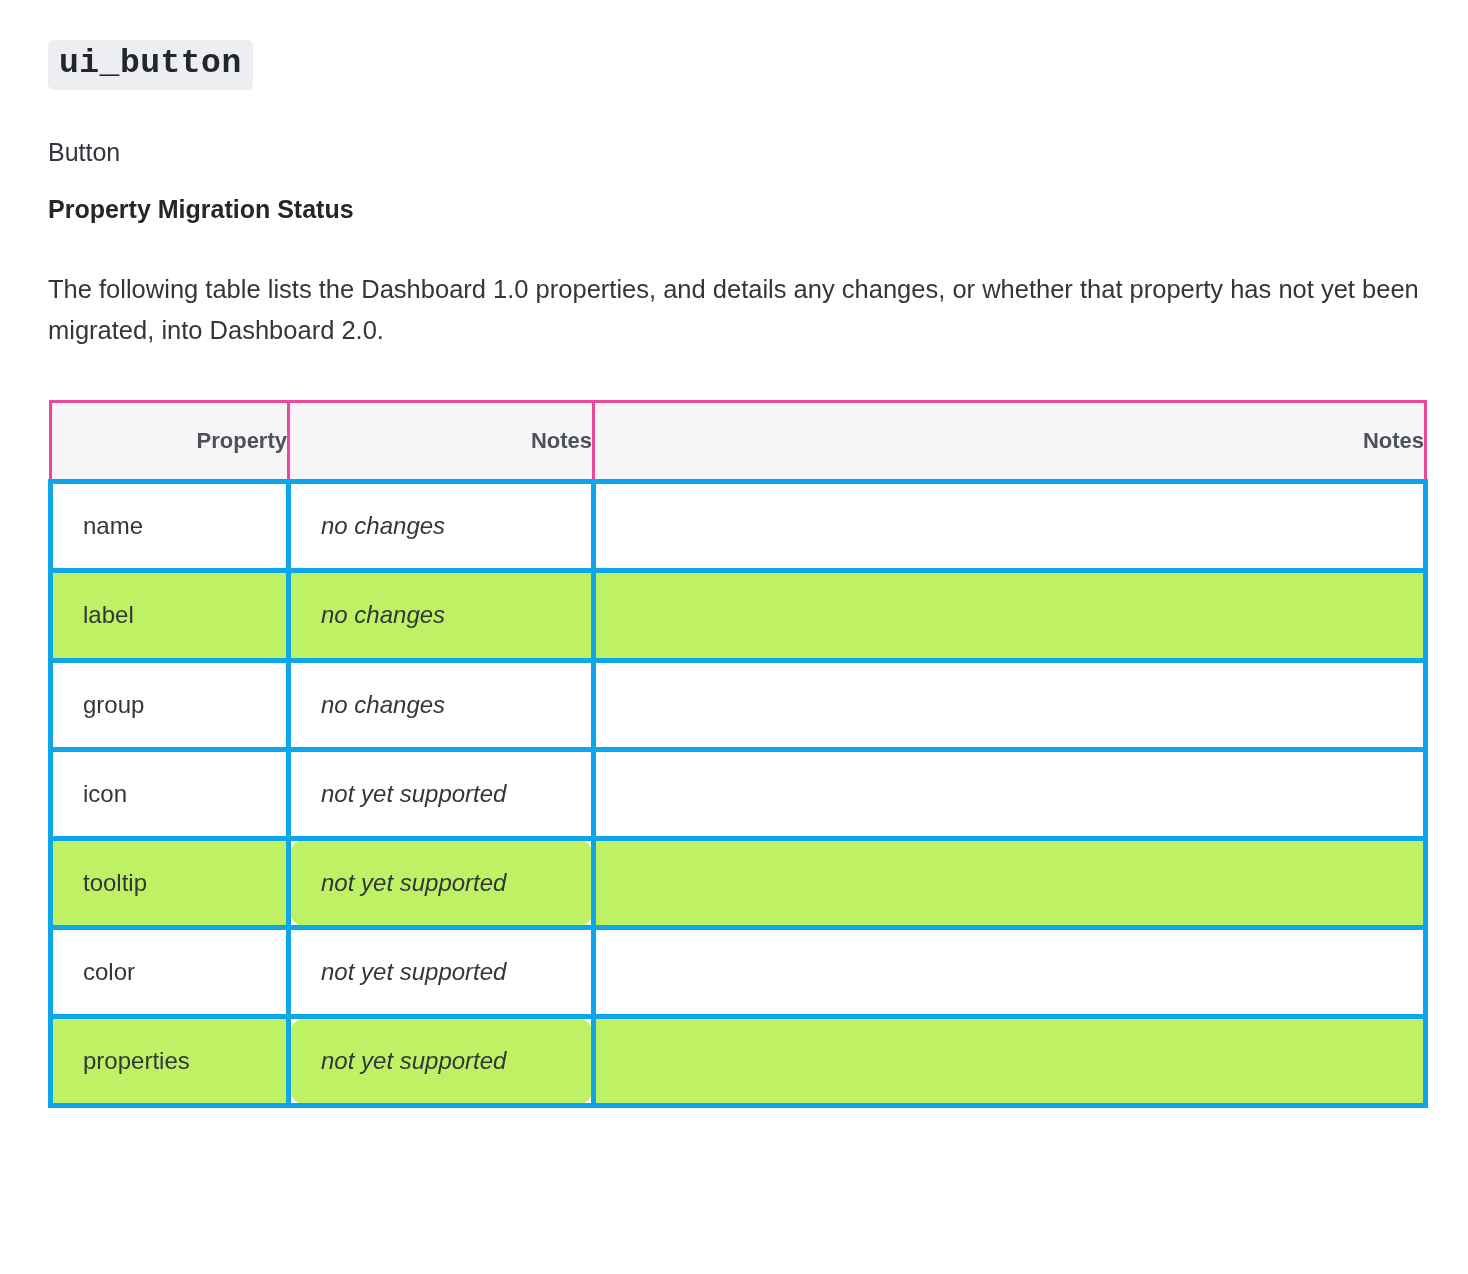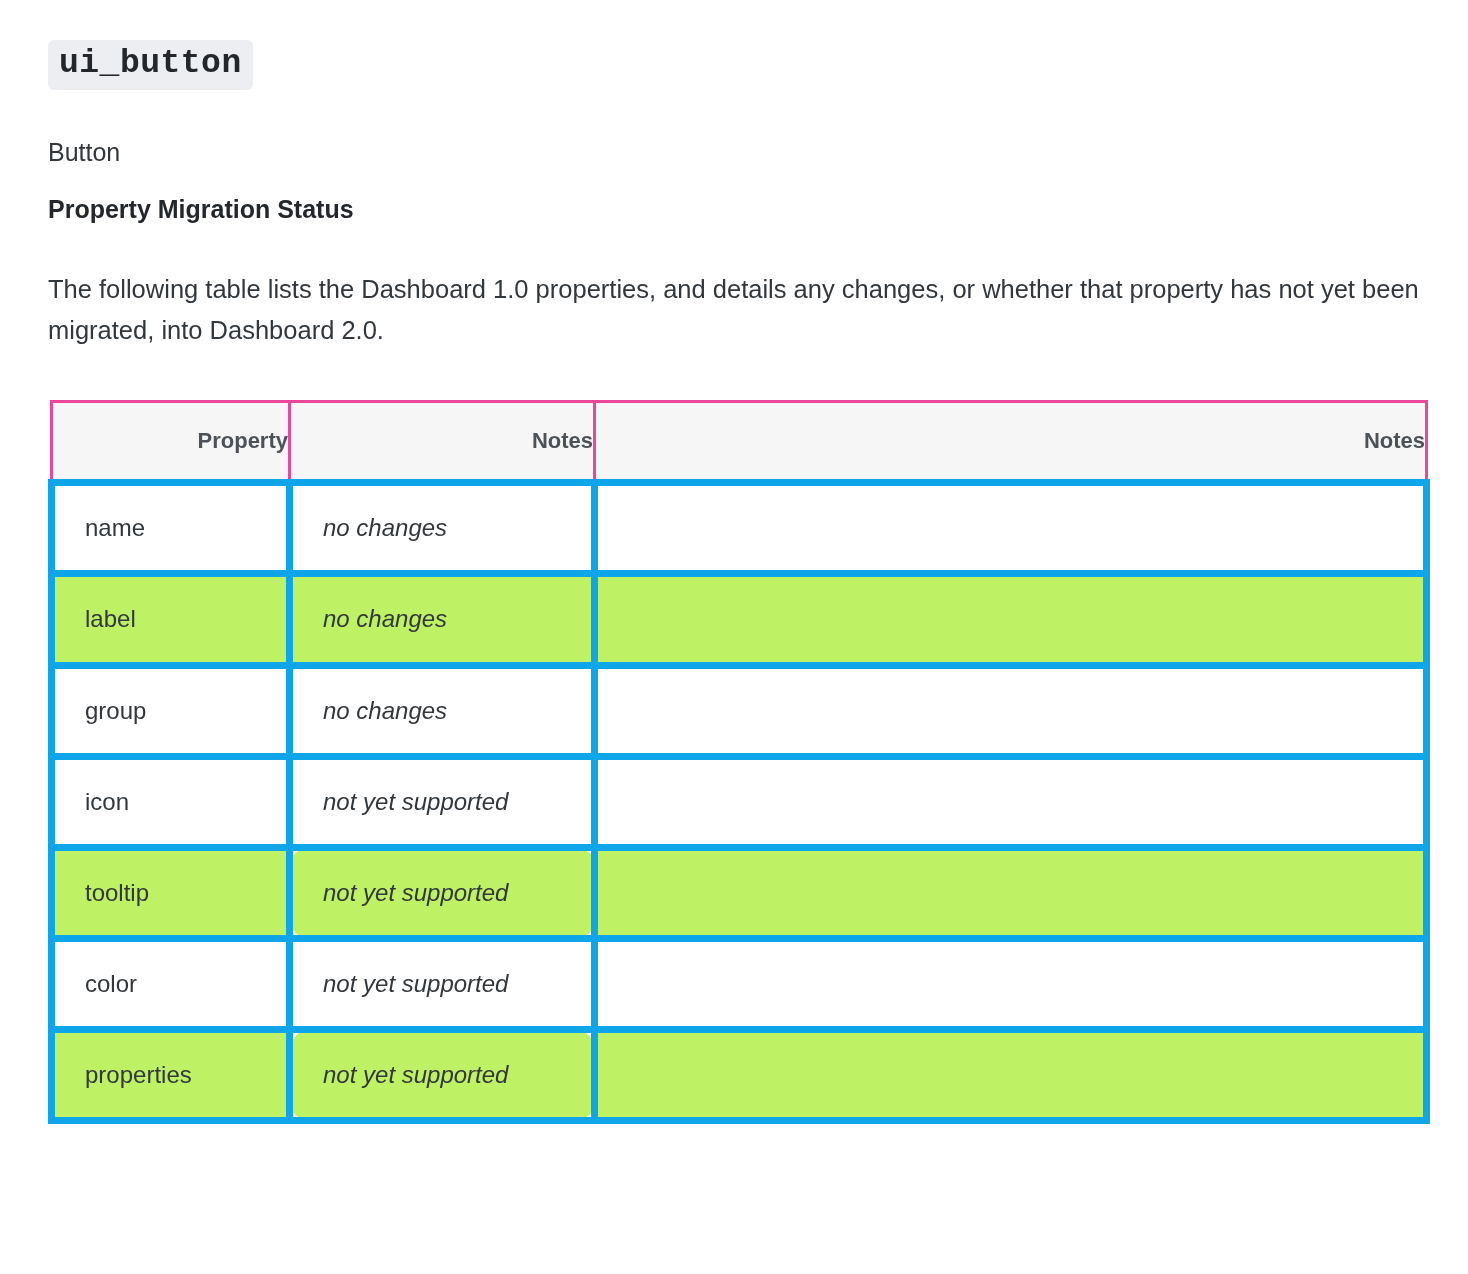--- a/index.html
+++ b/index.html
@@ -65,21 +65,21 @@
     text-align: right;
     font-size: 22px;
     font-weight: bold;
     color: #4d5258;
     background: #f6f6f7;
     border: 3px solid #ec4899;
     padding: 24px 0 24px 30px;
     line-height: 1.3;
   }
   table.migration td {
-    border: 7px solid #0ea5e9;
+    border: 5px solid #0ea5e9;
     padding: 26px 0 27px 30px;
     color: #32373c;
     line-height: 1.3;
     vertical-align: middle;
     font-size: 24px;
   }
   table.migration tr.alt td {
     background: #bef264;
   }
   td.status-cell {

